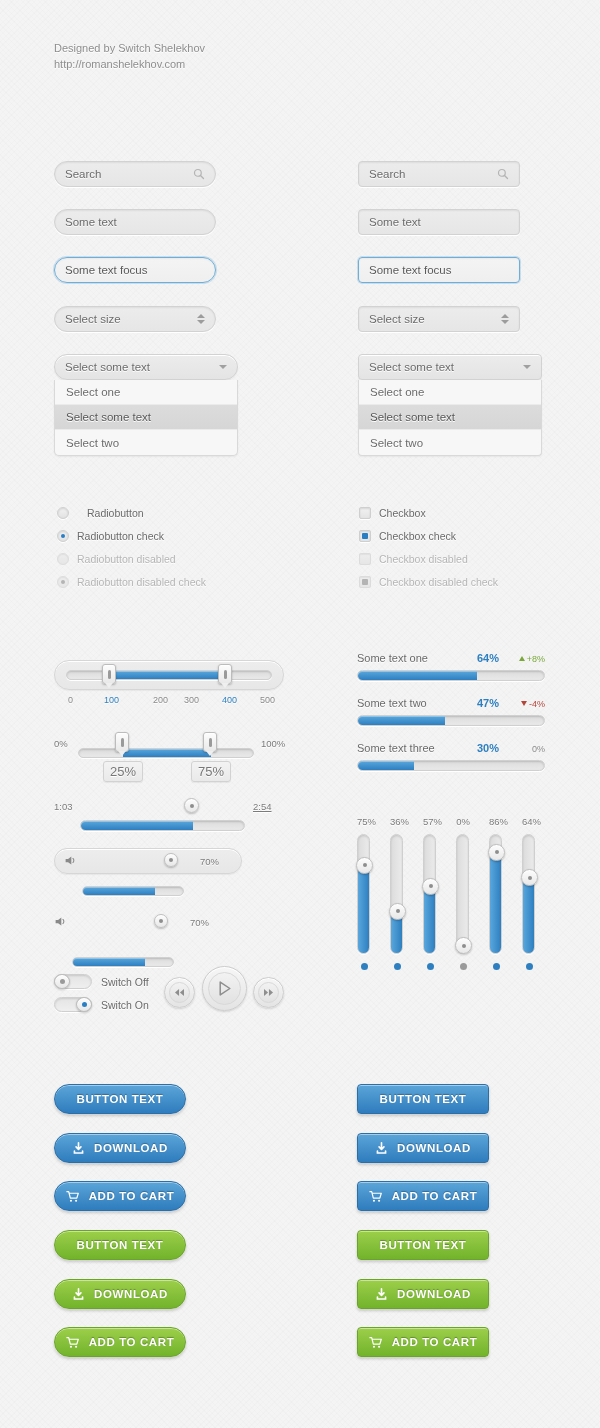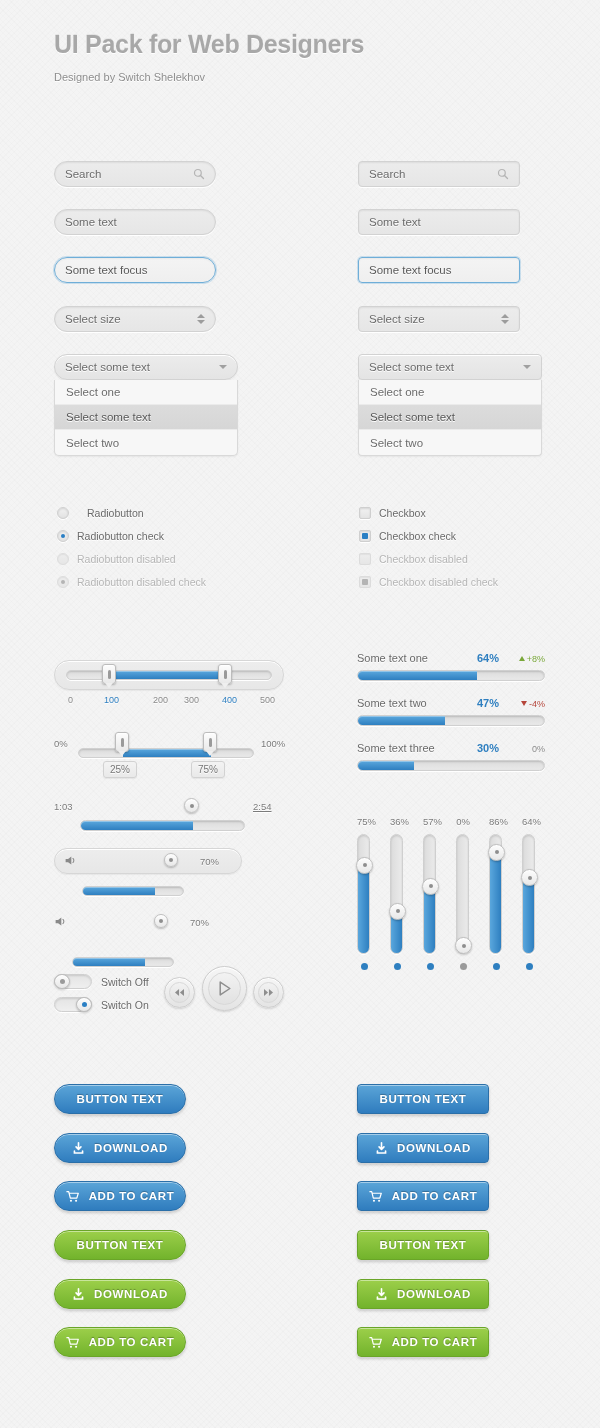--- a/index.html
+++ b/index.html
@@ -121,21 +121,21 @@
     border: 1px solid #bcbcbc; border-radius: 3px;
     box-shadow: 0 1px 2px rgba(0,0,0,0.25), inset 0 1px 0 #fff;
   }
   .tag-knob::after { content: ""; position: absolute; left: 50%; top: 5px; width: 3px; height: 9px; margin-left: -1.5px; border-radius: 2px; background: #9a9a9a; }
   .tag-knob::before { content: ""; position: absolute; left: 50%; bottom: -5px; margin-left: -4px; border-left: 4px solid transparent; border-right: 4px solid transparent; border-top: 5px solid #efefef; }
 
   .tick { position: absolute; font-size: 9px; color: #8a8a8a; text-shadow: 0 1px 0 #fff; }
   .tick.act { color: #2e7fc0; }
 
   .callout {
-    position: absolute; padding: 2px 6px; font-size: 10px; color: #777;
+    position: absolute; padding: 2px 6px; font-size: 13px; color: #777;
     background: linear-gradient(#f3f3f3, #e9e9e9); border: 1px solid #d2d2d2;
     border-radius: 3px; text-shadow: 0 1px 0 #fff;
     box-shadow: 0 1px 1px rgba(0,0,0,0.06);
   }
 
   .slab { position: absolute; font-size: 9.5px; color: #7b7b7b; text-shadow: 0 1px 0 #fff; }
 
   .wrap-pill {
     position: absolute;
     background: linear-gradient(#ededed, #e7e7e7);
@@ -223,22 +223,22 @@
     border-color: #6aa528;
   }
   .btn.pill { border-radius: 16px; }
   .btn.rect { border-radius: 4px; }
   .btn svg { flex: none; }
 </style>
 </head>
 <body>
 
 <div class="header">
-  <div class="title">UI Pack for Web Designers</div>
   <div class="sub">Designed by Switch Shelekhov</div>
+  <div class="sub">http://romanshelekhov.com</div>
 </div>
 
 <div class="field pill" style="left:54px; top:161px; width:162px;">
   <span class="ph">Search</span>
   <svg class="ico" viewBox="0 0 16 16">
       <circle cx="6.5" cy="6.5" r="4.5" fill="none" stroke="#8a8a8a" stroke-width="1.6"></circle>
       <line x1="10" y1="10" x2="14" y2="14" stroke="#8a8a8a" stroke-width="1.8" stroke-linecap="round"></line>
     </svg>
 </div>
 

